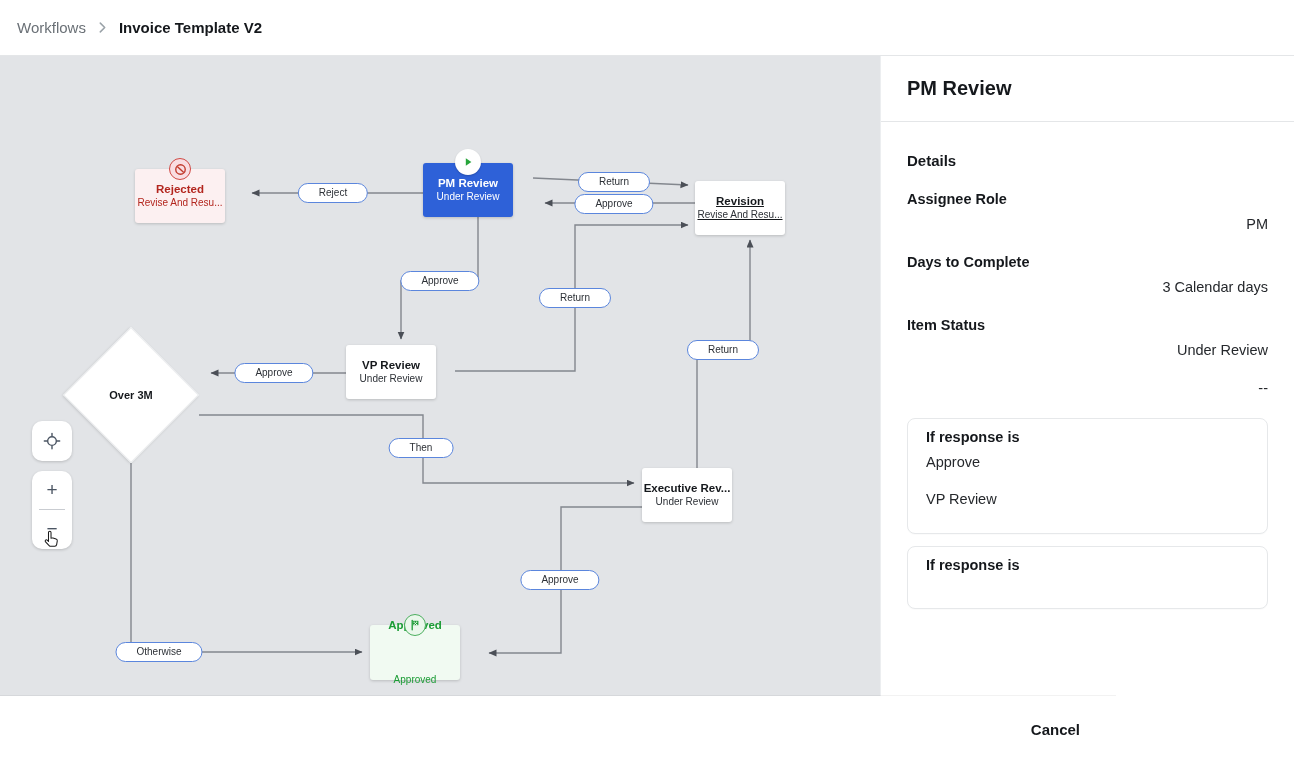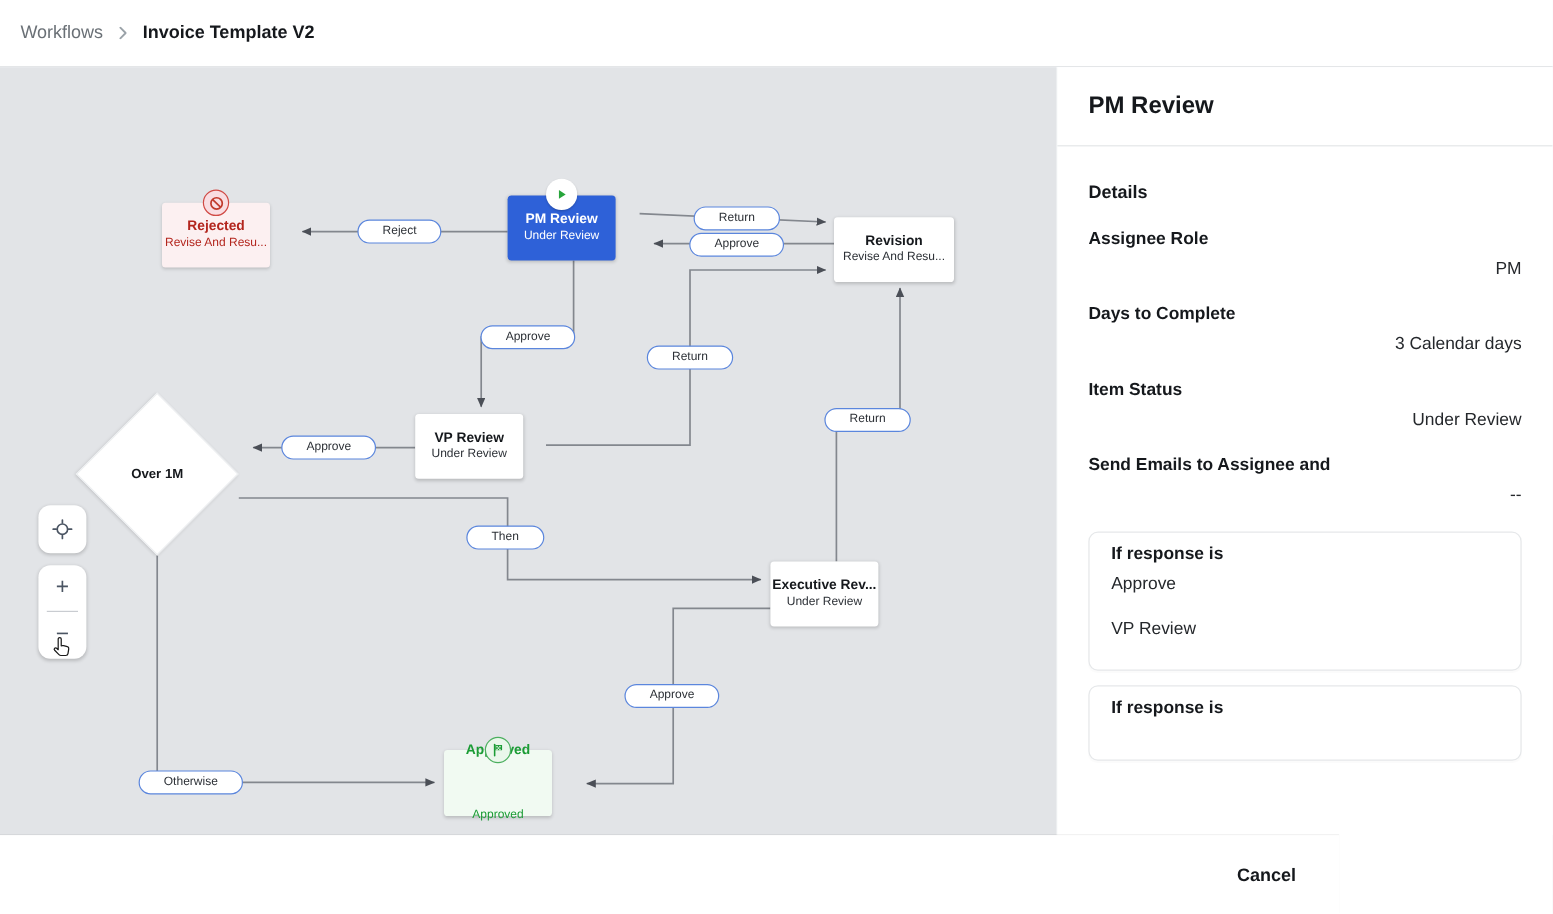--- a/index.html
+++ b/index.html
@@ -133,33 +133,33 @@
     <div class="node selected" style="left:423px;top:107px;">
       <div class="badge badge-play">
         <svg width="12" height="12" viewBox="0 0 12 12">
             <path d="M3.8 2.3l5.6 3.7-5.6 3.7z" fill="#27a53b"></path>
           </svg>
       </div>
       <div class="node-title">PM Review</div>
       <div class="node-sub">Under Review</div>
     </div>
 
-    <div class="node" style="left:695px;top:125px;width:100px;">
+    <div class="node" style="left:695px;top:125px;width:90px;text-decoration:underline;">
       <div class="node-title">Revision</div>
       <div class="node-sub">Revise And Resu...</div>
     </div>
 
     <div class="node" style="left:346px;top:289px;">
       <div class="node-title">VP Review</div>
       <div class="node-sub">Under Review</div>
     </div>
 
     <div class="diamond-wrap" style="left:83px;top:291px;width:96px;height:96px;">
       <div class="diamond-shape"></div>
-      <div class="diamond-label">Over 1M</div>
+      <div class="diamond-label">Over 3M</div>
     </div>
 
     <div class="node" style="left:642px;top:412px;">
       <div class="node-title">Executive Rev...</div>
       <div class="node-sub">Under Review</div>
     </div>
 
     <div class="node approved" style="left:370px;top:569px;height:55px;gap:44px;">
       <div class="badge badge-flag">
         <svg width="12" height="12" viewBox="0 0 12 12">
@@ -221,21 +221,20 @@
       </div>
       <div class="field">
         <div class="field-label">Days to Complete</div>
         <div class="field-value">3 Calendar days</div>
       </div>
       <div class="field">
         <div class="field-label">Item Status</div>
         <div class="field-value">Under Review</div>
       </div>
       <div class="field">
-        <div class="field-label">Send Emails to Assignee and</div>
         <div class="field-value">--</div>
       </div>
 
 
       <div class="resp-card">
         <div class="resp-row-label">If response is</div>
         <div class="resp-row-value">Approve</div>
         <div class="resp-row-value last">VP Review</div>
       </div>
 

